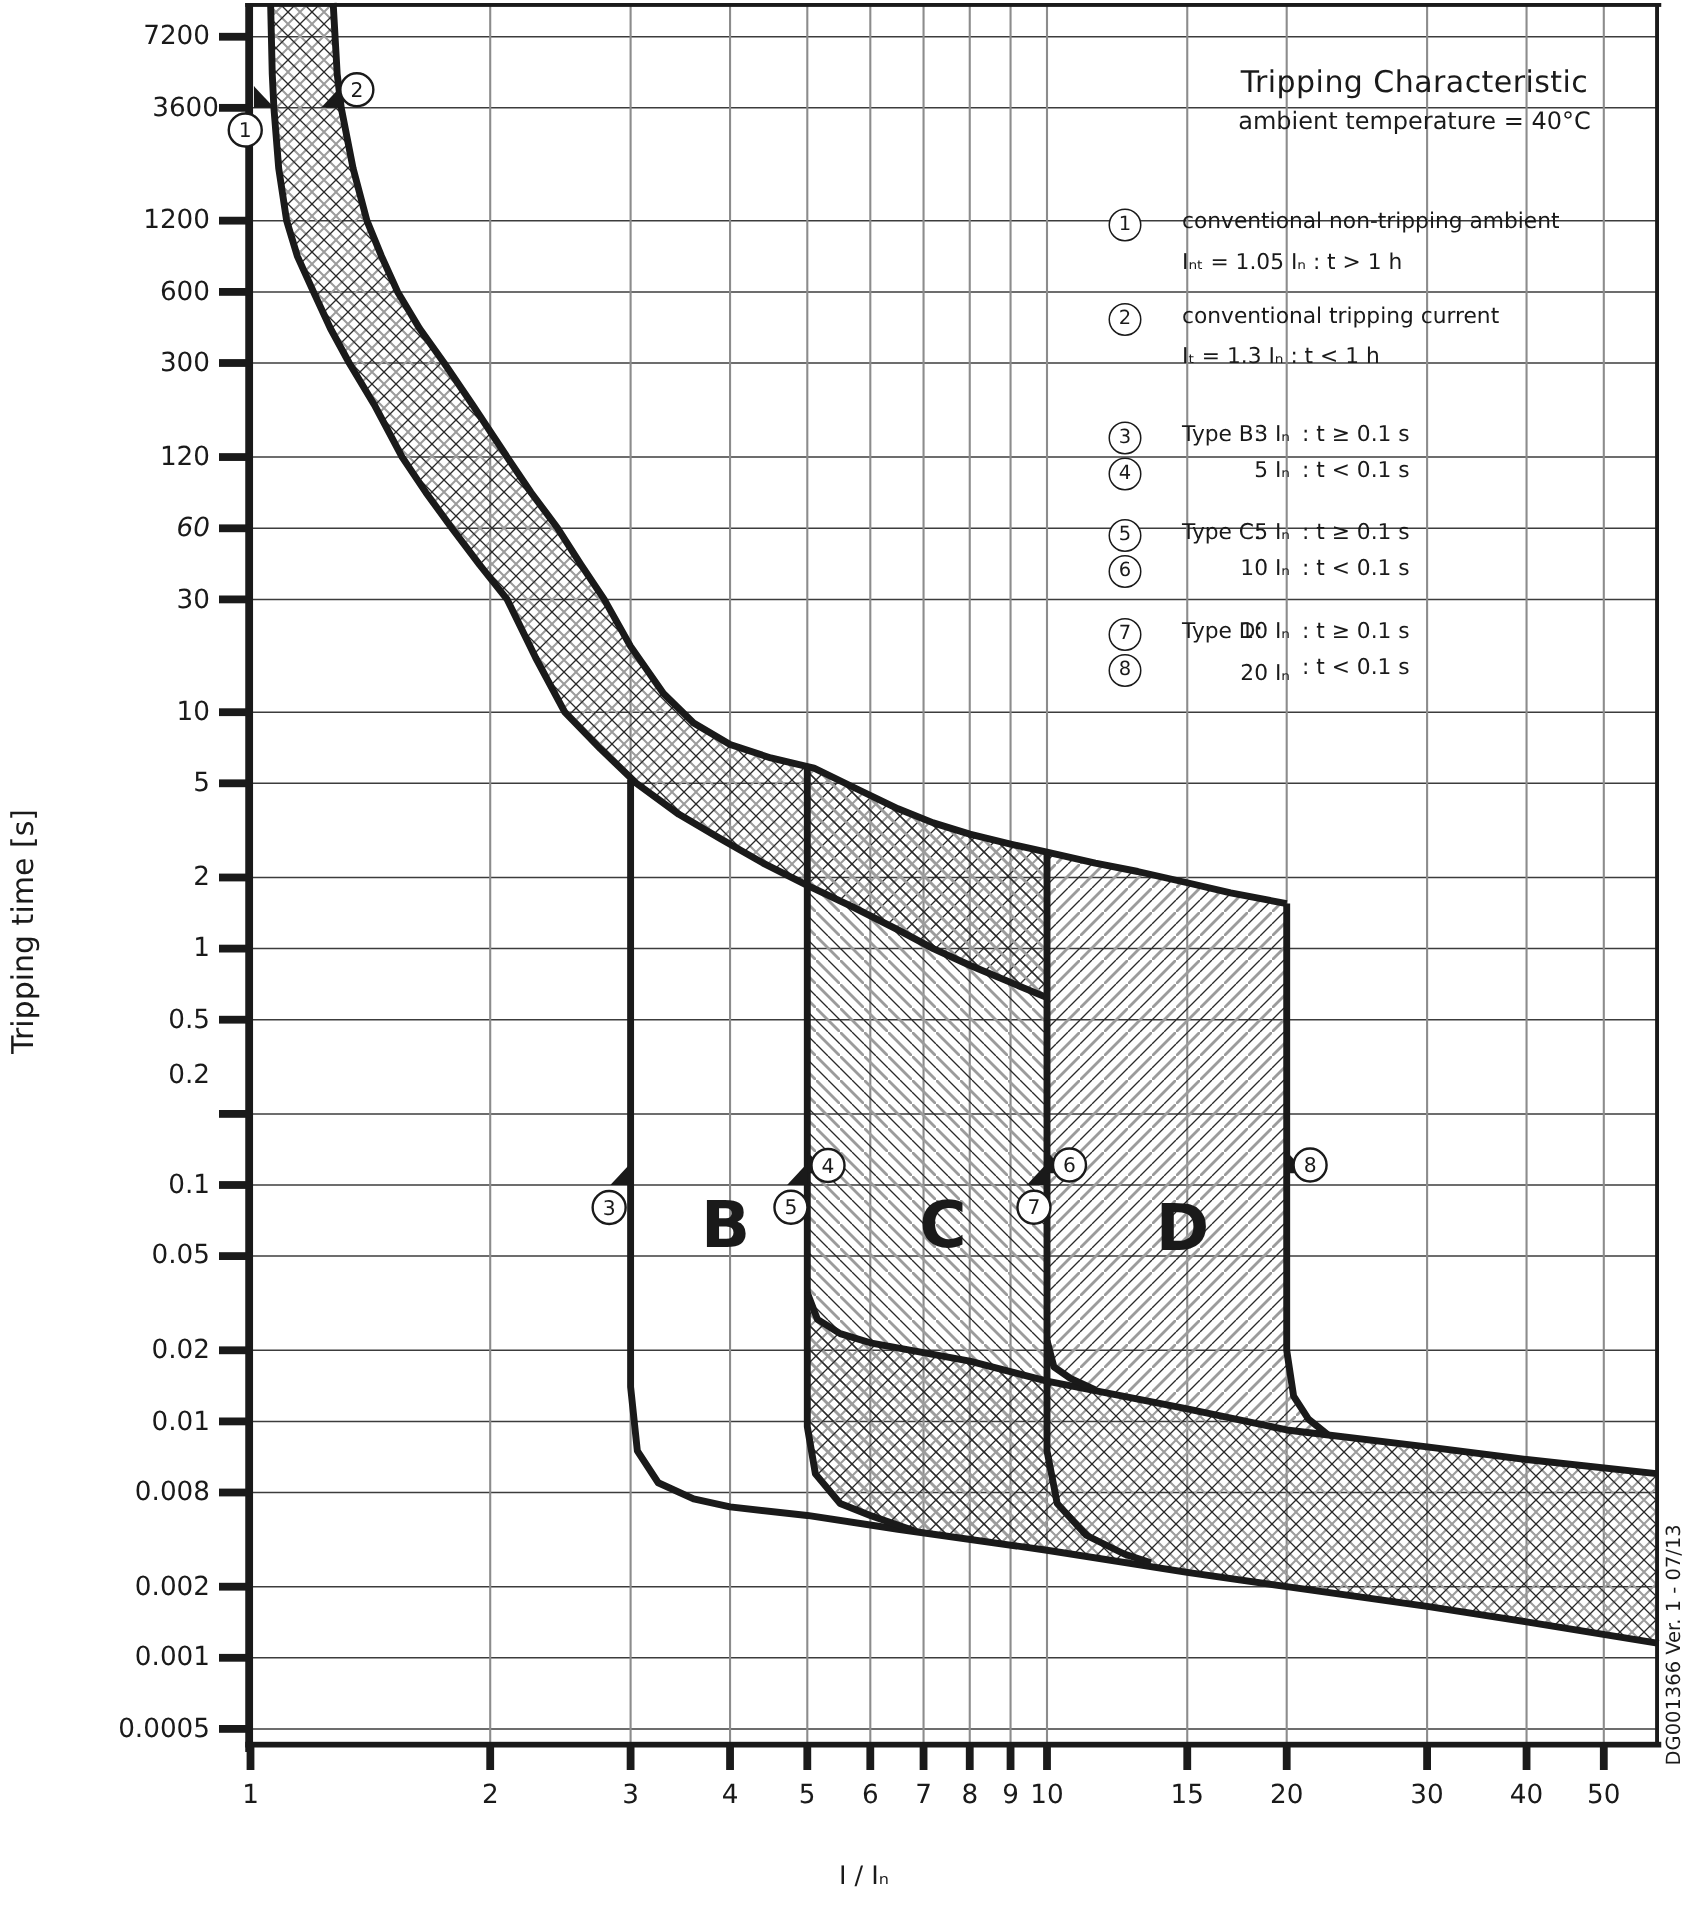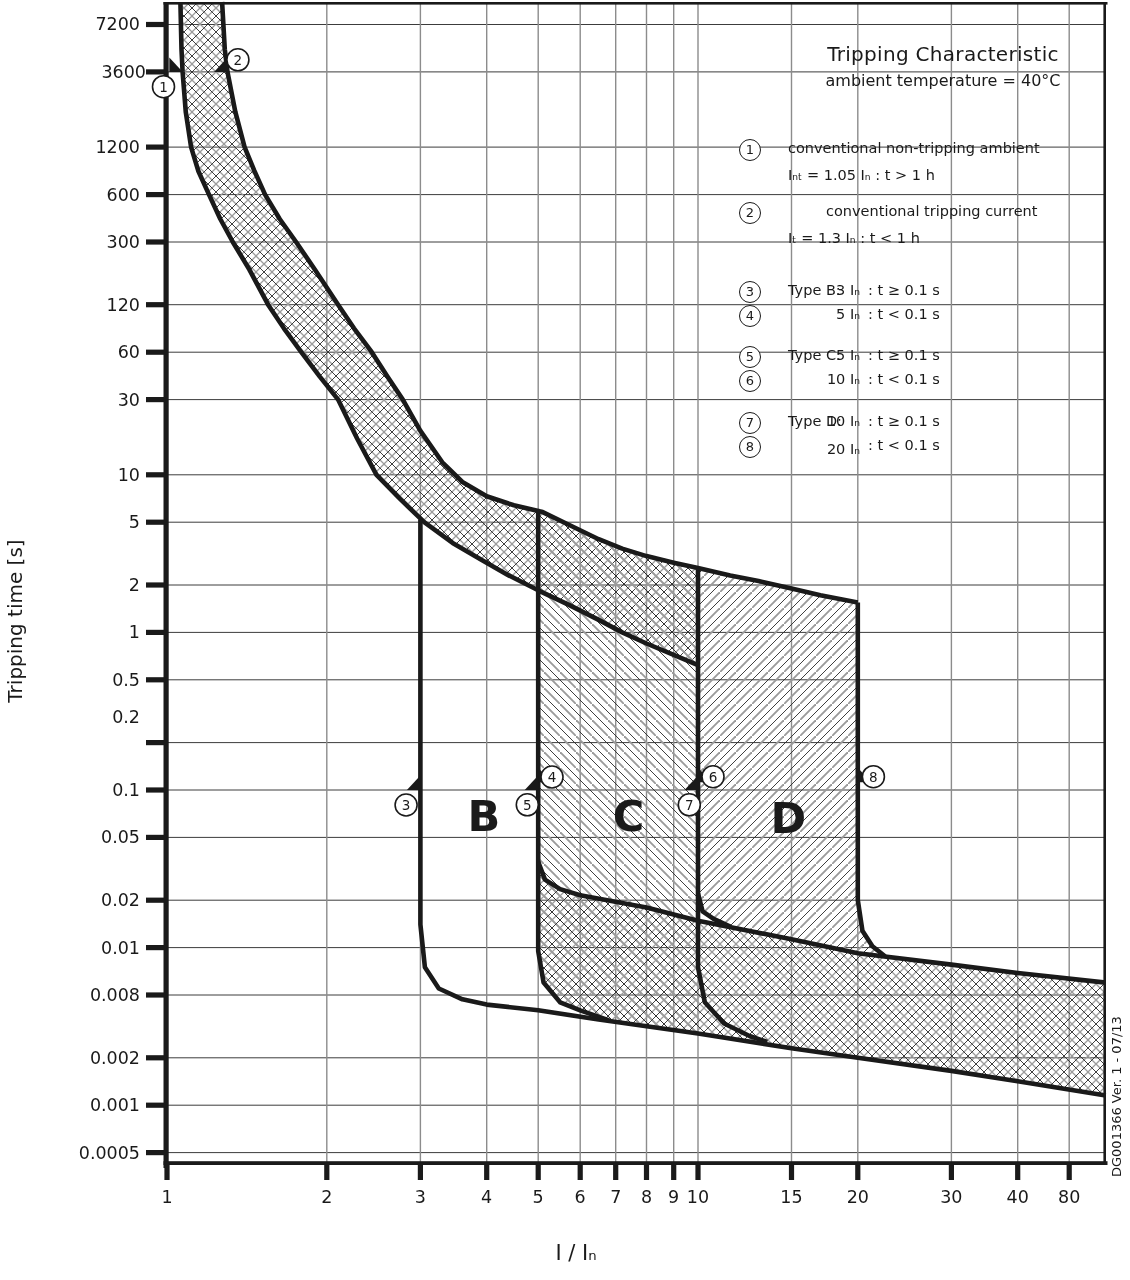--- a/index.html
+++ b/index.html
@@ -11,21 +11,21 @@
   #title-block{position:absolute;left:736px;top:42px;width:414px;text-align:center;}
   #title-block .t1{font-size:20px;letter-spacing:.3px;}
   #title-block .t2{font-size:14.5px;margin-top:8px;}
   #title-block .t3{font-size:16px;margin-top:5px;}
   .lg-circle{position:absolute;width:22px;height:22px;border:1.6px solid #1a1a1a;border-radius:50%;
              box-sizing:border-box;text-align:center;font-size:13px;line-height:19px;background:#fff;}
   .lg-text{position:absolute;font-size:14.5px;white-space:nowrap;}
   .lg-val{position:absolute;font-size:14.5px;white-space:nowrap;text-align:right;width:70px;}
   #ylabel{position:absolute;left:-134px;top:608px;width:300px;height:26px;text-align:center;
           font-size:20px;transform:rotate(-90deg);}
-  #xlabel{position:absolute;left:526px;top:1241px;width:100px;text-align:center;font-size:21px;}
+  #xlabel{position:absolute;left:526px;top:1241px;width:100px;text-align:center;font-size:17px;}
   #sidenote{position:absolute;left:998px;top:1048px;width:240px;height:18px;font-size:13px;
             transform:rotate(-90deg);text-align:left;white-space:nowrap;}
 </style>
 </head>
 <body>
 
 <div id="stage">
   <svg id="chart-svg" width="1130" height="1280" viewBox="0 0 1130 1280">
       <defs>
         <pattern id="bs" width="16" height="16" patternUnits="userSpaceOnUse">
@@ -177,21 +177,21 @@
   <div id="title-block">
     <div class="t1">Tripping Characteristic</div>
     <div class="t3">ambient temperature = 40°C</div>
   </div>
 
   <div id="legend">
       <div class="lg-circle" style="left: 739px; top: 139px;">1</div>
       <div class="lg-text" style="left: 788px; top: 140px;">conventional non-tripping ambient</div>
       <div class="lg-text" style="left: 788px; top: 167px;">Iₙₜ  = 1.05 Iₙ :  t &gt; 1 h</div>
       <div class="lg-circle" style="left: 739px; top: 202px;">2</div>
-      <div class="lg-text" style="left: 788px; top: 203px; margin-left: 38px;">conventional tripping current</div>
+      <div class="lg-text" style="left: 788px; top: 203px;">conventional tripping current</div>
       <div class="lg-text" style="left: 788px; top: 230px;">Iₜ  = 1.3 Iₙ :  t &lt; 1 h</div>
       <div class="lg-circle" style="left: 739px; top: 281px;">3</div>
       <div class="lg-text" style="left: 788px; top: 282px;">Type B:</div>
       <div class="lg-val" style="left: 790px; top: 282px;">3 Iₙ</div>
       <div class="lg-text" style="left: 868px; top: 282px;">: t ≥ 0.1 s</div>
       <div class="lg-circle" style="left: 739px; top: 305px;">4</div>
       <div class="lg-val" style="left: 790px; top: 306px;">5 Iₙ</div>
       <div class="lg-text" style="left: 868px; top: 306px;">: t &lt; 0.1 s</div>
       <div class="lg-circle" style="left: 739px; top: 346px;">5</div>
       <div class="lg-text" style="left: 788px; top: 347px;">Type C:</div>
@@ -208,21 +208,21 @@
       <div class="lg-val" style="left: 790px; top: 441px;">20 Iₙ</div>
       <div class="lg-text" style="left: 868px; top: 437px;">: t &lt; 0.1 s</div>
     </div>
   <div id="ytick-labels">
       <div class="ylab" style="left: 78px; top: 13.4844px;">7200</div>
       <div class="ylab" style="left: 84px; top: 60.9267px;">3600</div>
       <div class="ylab" style="left: 78px; top: 136.121px;">1200</div>
       <div class="ylab" style="left: 78px; top: 183.563px;">600</div>
       <div class="ylab" style="left: 78px; top: 231.006px;">300</div>
       <div class="ylab" style="left: 78px; top: 293.721px;">120</div>
-      <div class="ylab" style="left: 78px; top: 341.163px;">60</div>
+      <div class="ylab" style="left: 78px; top: 341.163px; font-style: italic;">60</div>
       <div class="ylab" style="left: 78px; top: 388.606px;">30</div>
       <div class="ylab" style="left: 78px; top: 463.8px;">10</div>
       <div class="ylab" style="left: 78px; top: 511.242px;">5</div>
       <div class="ylab" style="left: 78px; top: 573.958px;">2</div>
       <div class="ylab" style="left: 78px; top: 621.4px;">1</div>
       <div class="ylab" style="left: 78px; top: 668.842px;">0.5</div>
       <div class="ylab" style="left: 78px; top: 706px;">0.2</div>
       <div class="ylab" style="left: 78px; top: 779px;">0.1</div>
       <div class="ylab" style="left: 78px; top: 826.442px;">0.05</div>
       <div class="ylab" style="left: 78px; top: 889.158px;">0.02</div>
@@ -240,19 +240,19 @@
       <div class="xlab" style="left: 506.153px; top: 1186px;">5</div>
       <div class="xlab" style="left: 548.198px; top: 1186px;">6</div>
       <div class="xlab" style="left: 583.747px; top: 1186px;">7</div>
       <div class="xlab" style="left: 614.541px; top: 1186px;">8</div>
       <div class="xlab" style="left: 641.703px; top: 1186px;">9</div>
       <div class="xlab" style="left: 666px; top: 1186px;">10</div>
       <div class="xlab" style="left: 759.504px; top: 1186px;">15</div>
       <div class="xlab" style="left: 825.847px; top: 1186px;">20</div>
       <div class="xlab" style="left: 919.351px; top: 1186px;">30</div>
       <div class="xlab" style="left: 985.694px; top: 1186px;">40</div>
-      <div class="xlab" style="left: 1037.15px; top: 1186px;">80</div>
+      <div class="xlab" style="left: 1037.15px; top: 1186px;">50</div>
     </div>
 
   <div id="ylabel">Tripping time [s]</div>
   <div id="xlabel">I / Iₙ</div>
   <div id="sidenote">DG001366 Ver. 1 - 07/13</div>
 </div>
 
 </body></html>

